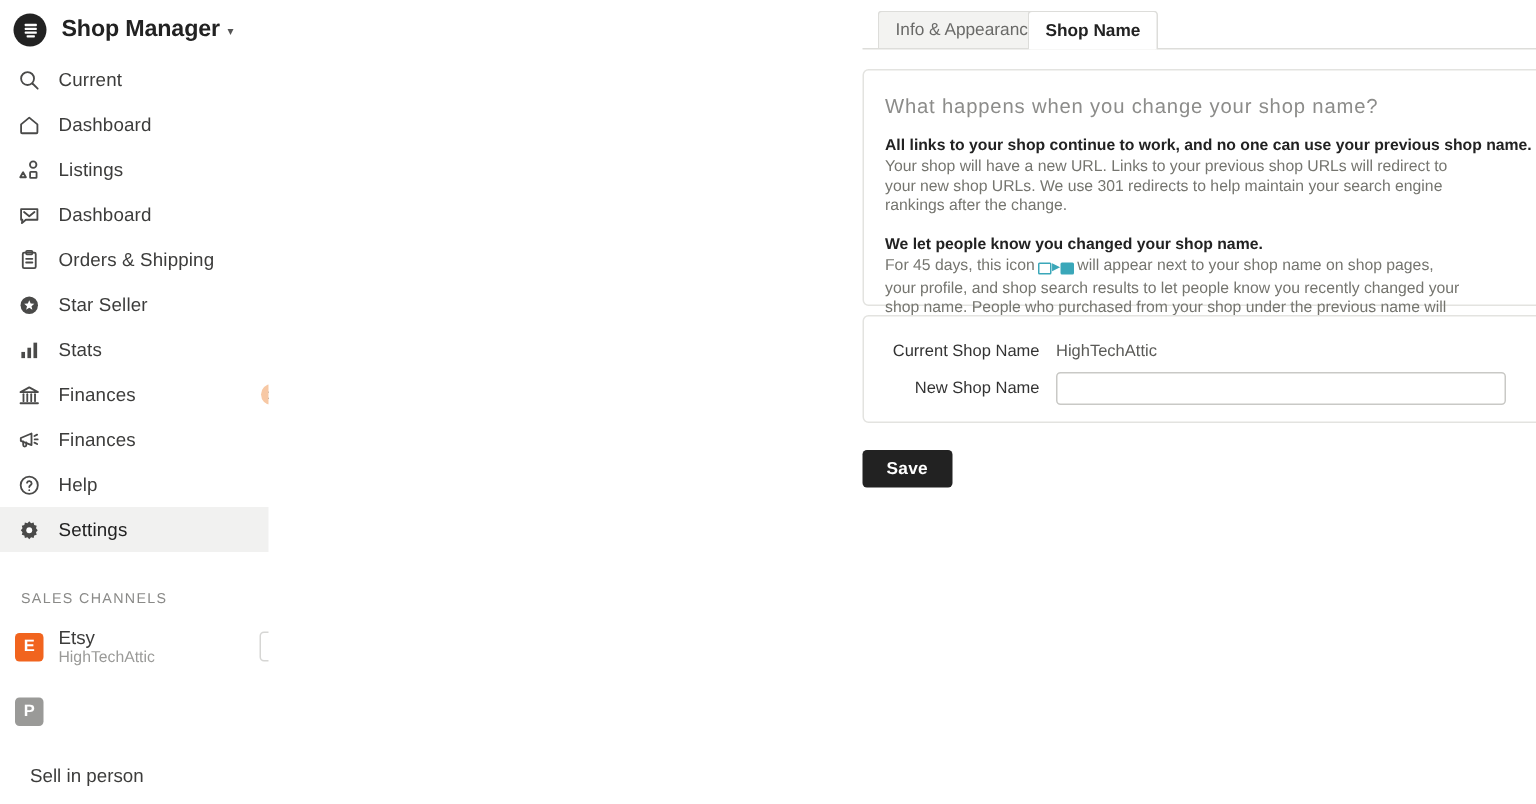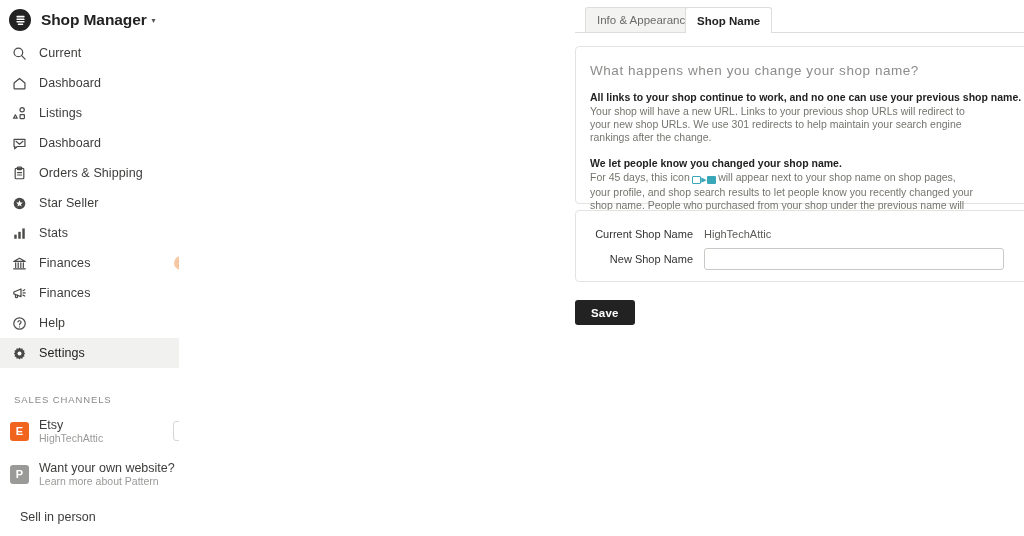--- a/index.html
+++ b/index.html
@@ -484,24 +484,20 @@
             <div class="channel-sub">HighTechAttic</div>
           </span>
           <span class="channel-edit">
             <svg width="11" height="11" viewBox="0 0 16 16">
               <path d="M2.8 13.2 3.4 10 10.8 2.6l2.6 2.6L6 12.6z" stroke="#333" fill="none" stroke-width="1.4" stroke-linejoin="round"></path>
             </svg>
           </span>
         </div>
         <div class="channel">
           <span class="channel-badge ch-pattern">P</span>
-          <span class="channel-text">
-            <div class="channel-title">Want your own website?</div>
-            <div class="channel-sub">Learn more about Pattern</div>
-          </span>
         </div>
         <div class="channel">
           <span class="channel-text">
             <div class="channel-title">Sell in person</div>
           </span>
         </div>
       </div>
   </div>
 
   <div id="main">

